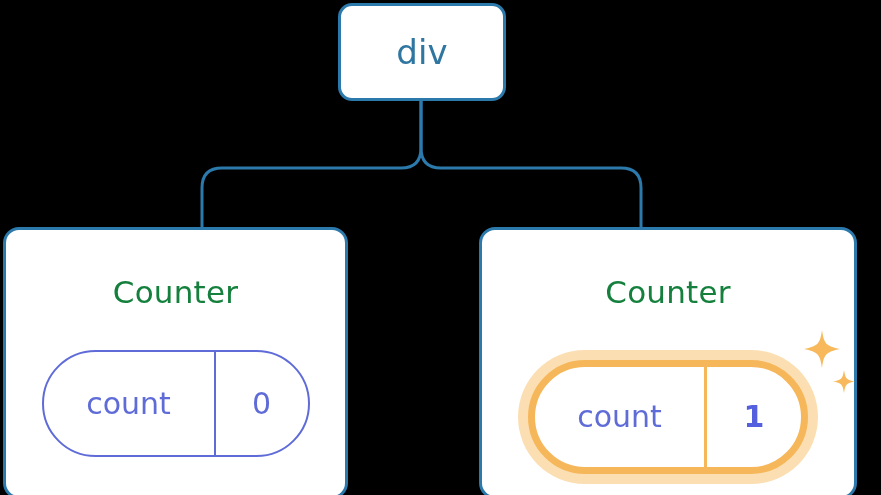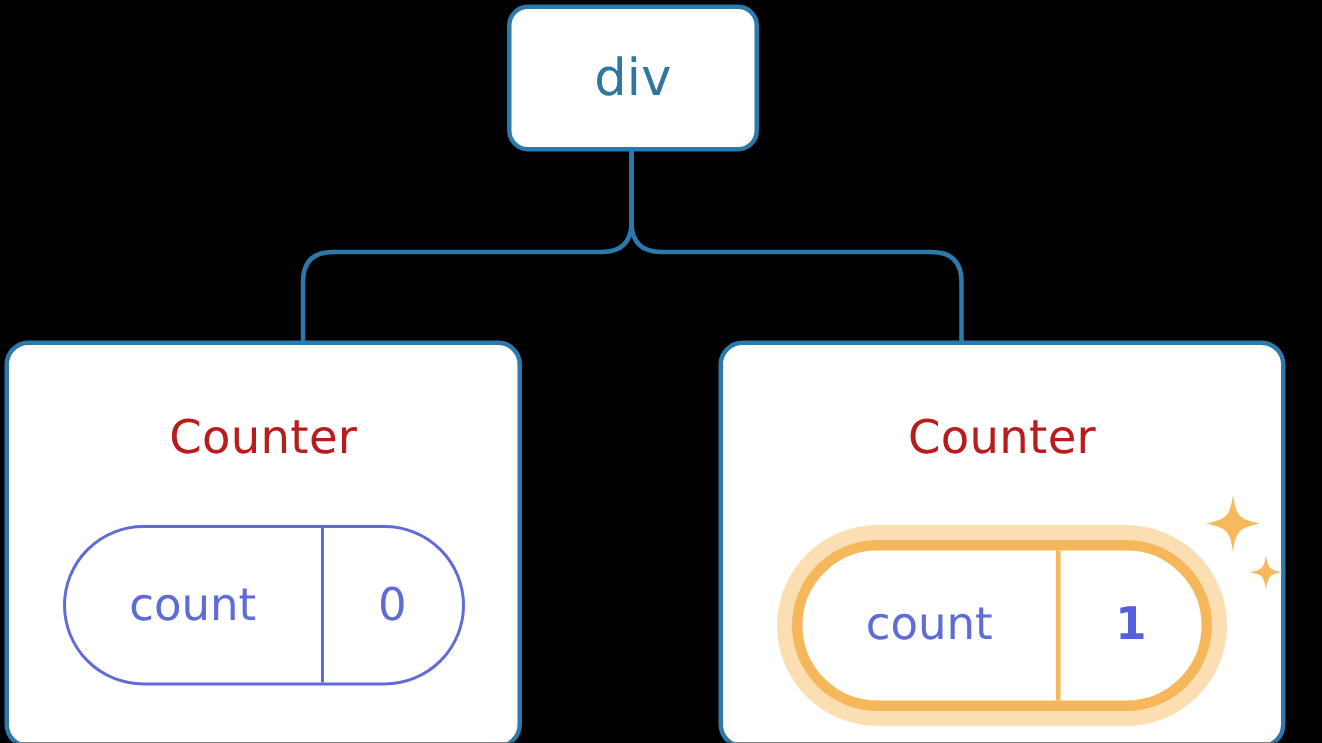--- a/index.html
+++ b/index.html
@@ -69,21 +69,21 @@
   }
   #counter-left {
     left: 3px;
     width: 345px;
   }
   #counter-right {
     left: 479px;
     width: 378px;
   }
   .counter-title {
-    color: #b91c1c;
+    color: #15803d;
     font-size: 31px;
     line-height: 1;
     margin-top: 47px;
     letter-spacing: 0.2px;
   }
 
   
   .pill-wrap {
     position: relative;
     margin-top: 42px;

